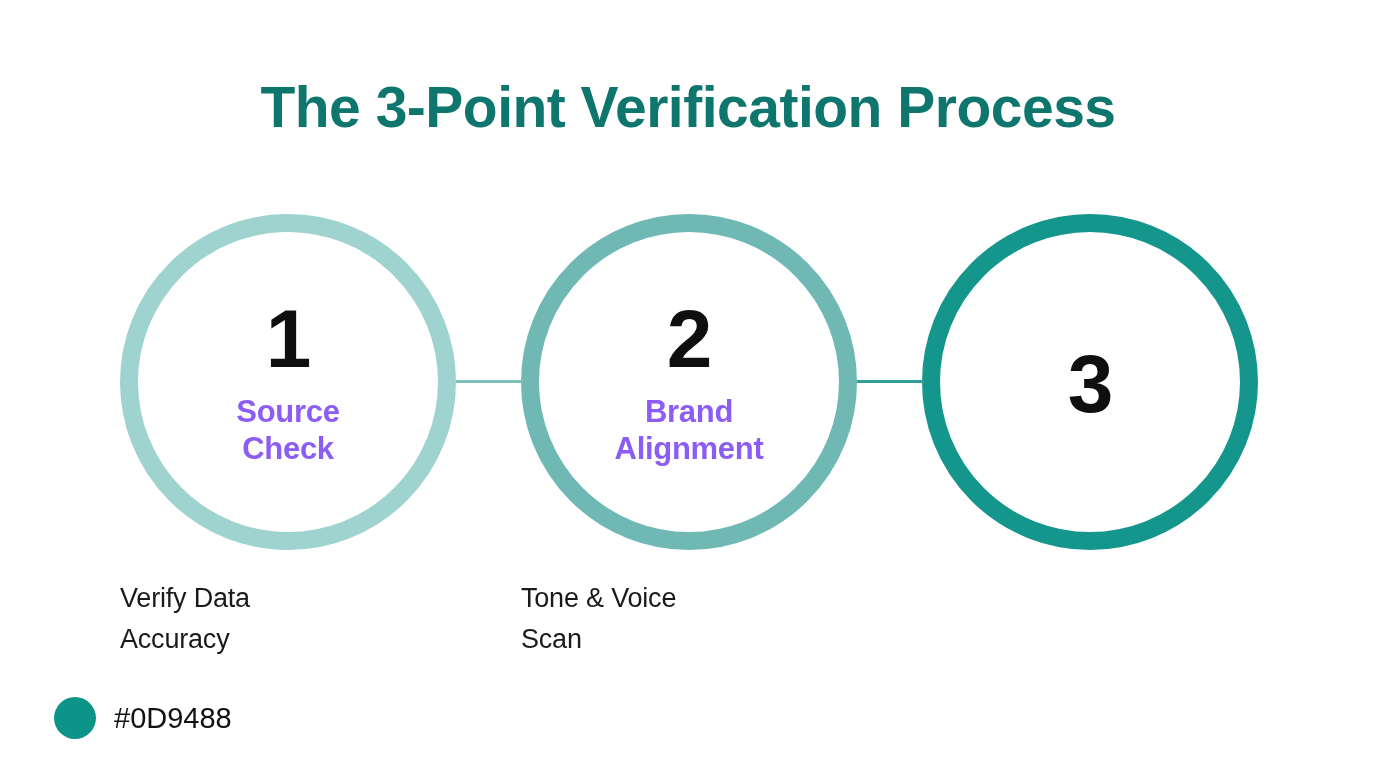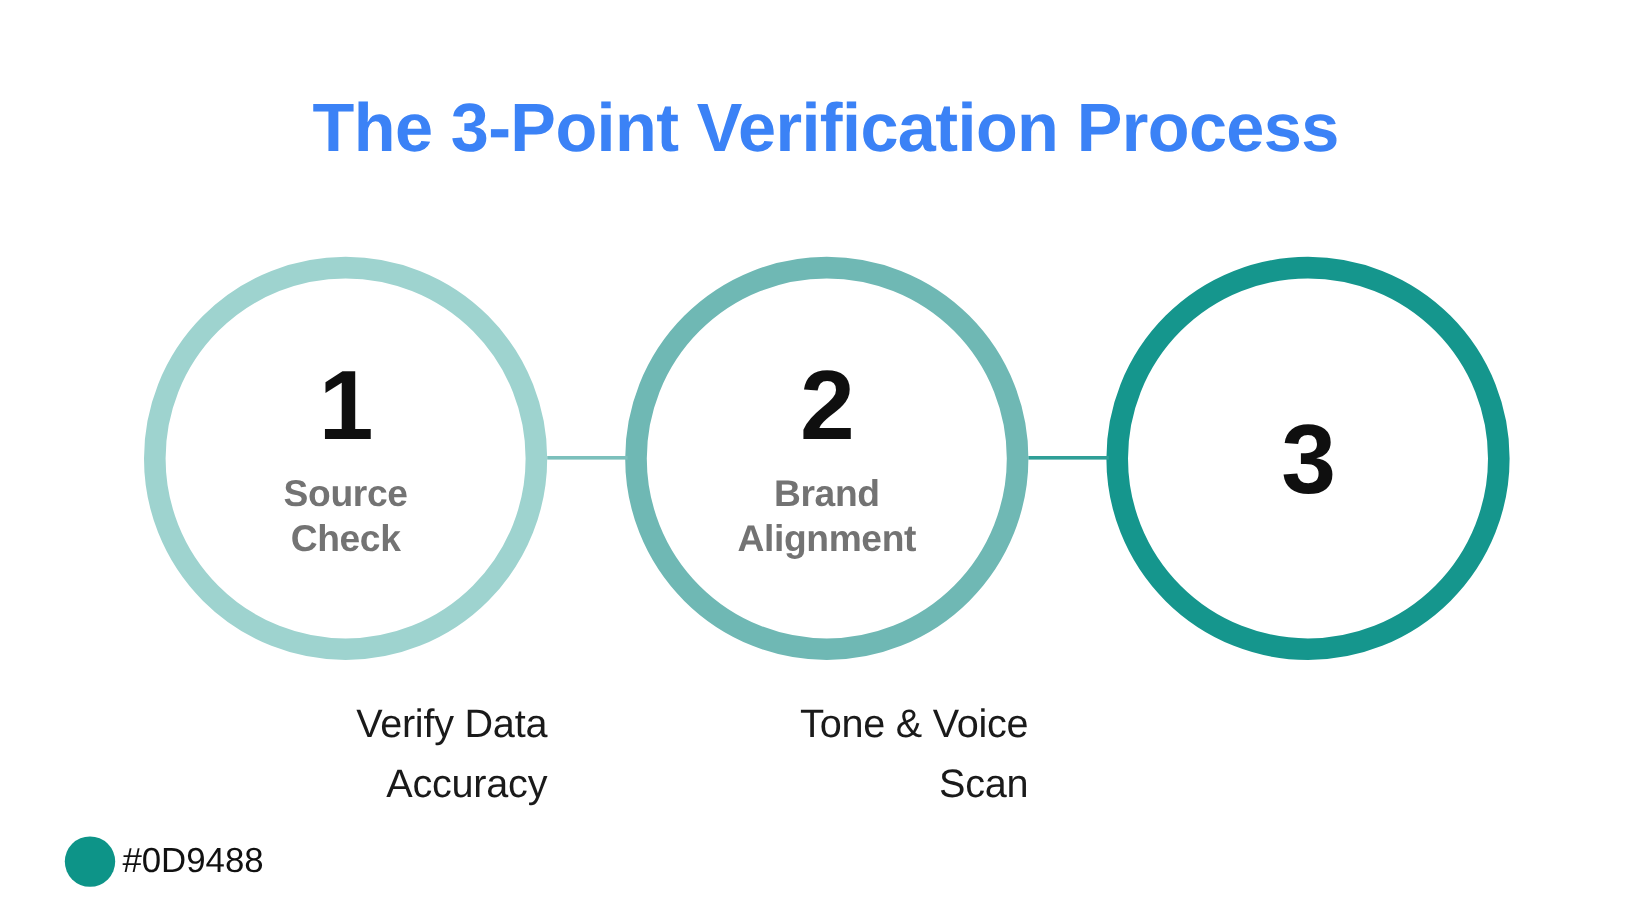--- a/index.html
+++ b/index.html
@@ -27,21 +27,21 @@
   
   .title {
     position: absolute;
     top: 74px;
     left: 0;
     width: 1376px;
     text-align: center;
     font-size: 57px;
     font-weight: 700;
     letter-spacing: -0.5px;
-    color: #3b82f6;
+    color: #0f766e;
     white-space: nowrap;
   }
 
   
   .steps {
     position: absolute;
     top: 214px;
     left: 120px;
     width: 1140px;
     height: 340px;
@@ -88,21 +88,21 @@
     color: #0f0f0f;
     letter-spacing: -1px;
   }
 
   .step-label {
     margin-top: 16px;
     font-size: 31px;
     font-weight: 700;
     line-height: 1.18;
     text-align: center;
-    color: #737373;
+    color: #8b5cf6;
     white-space: pre-line;
     letter-spacing: -0.3px;
   }
 
   
   .connector {
     position: absolute;
     top: 166px;
     height: 3px;
     width: 67px;
@@ -116,41 +116,41 @@
     top: 578px;
     left: 120px;
     width: 1140px;
     height: 110px;
   }
 
   .caption {
     position: absolute;
     top: 0;
     width: 336px;
-    text-align: right;
-    font-size: 33px;
+    text-align: left;
+    font-size: 27px;
     font-weight: 400;
     line-height: 1.5;
     color: #1a1a1a;
     white-space: pre-line;
     letter-spacing: -0.2px;
   }
 
   .caption-1 { left: 0px; }
   .caption-2 { left: 401px; }
   .caption-3 { left: 802px; }
 
   
   .legend {
     position: absolute;
     left: 54px;
     top: 697px;
     display: flex;
     align-items: center;
-    gap: 6px;
+    gap: 18px;
   }
 
   .legend-swatch {
     width: 42px;
     height: 42px;
     border-radius: 50%;
     background: #0d9488;
   }
 
   .legend-text {

